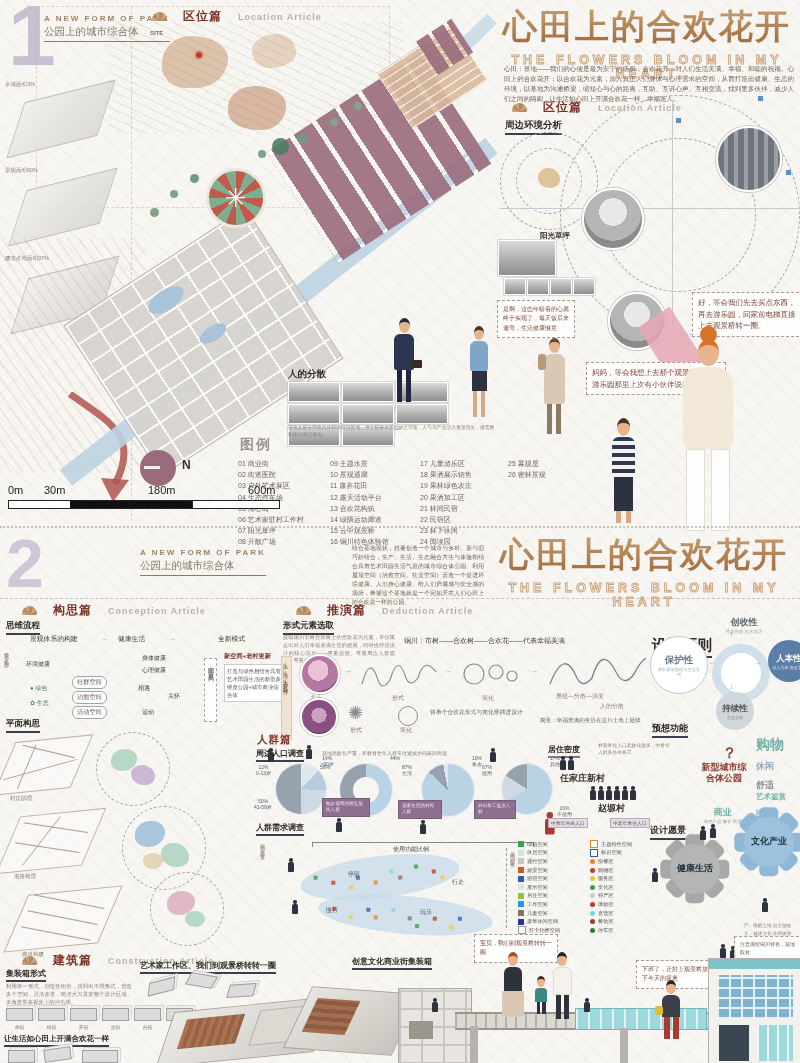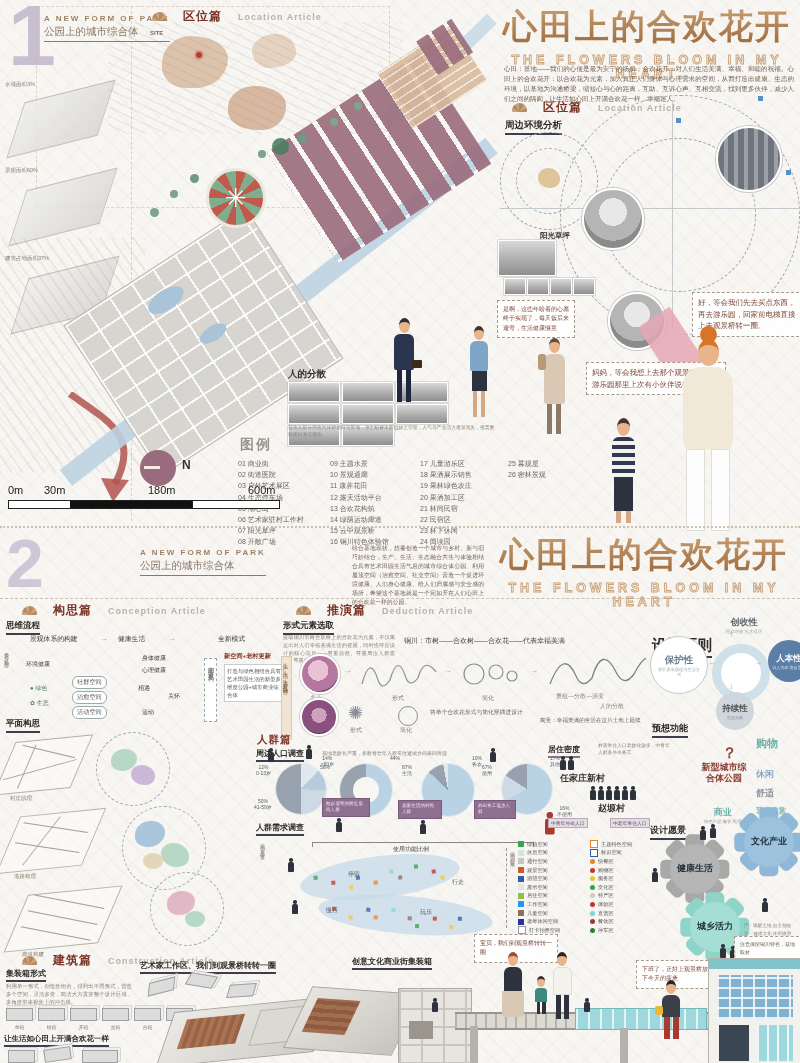--- a/index.html
+++ b/index.html
@@ -600,27 +600,27 @@
     <div style="font-size:8.5px;color:#555;font-weight:700;">持续性</div>
     <div style="font-size:4px;color:#889;">生态永续</div>
   </div>
   <div class="abs arrow" style="left:708px;top:658px;">←</div>
   <div class="abs arrow" style="left:754px;top:658px;">→</div>
   <div class="abs arrow" style="left:728px;top:630px;transform:rotate(90deg);">←</div>
   <div class="abs arrow" style="left:728px;top:682px;transform:rotate(90deg);">→</div>
 
   <div class="abs sub-h" style="left:652px;top:722px;font-size:9px;">预想功能</div>
   <div class="abs" id="fwR" style="left:756px;top:736px;width:44px;">
-      <div class="fword" style="margin-bottom: 17px; color: rgb(111, 179, 168); font-size: 11px; font-weight: 700;">
+      <div class="fword" style="margin-bottom: 6px; color: rgb(111, 179, 168); font-size: 14px; font-weight: 700;">
         <b>购物</b>
       </div>
       <div class="fword" style="margin-bottom: 6px; color: rgb(138, 169, 198); font-size: 9px; font-weight: 700;">
         <b>休闲</b>
       </div>
-      <div class="fword" style="margin-bottom: 6px; color: rgb(138, 143, 153); font-size: 9px; font-weight: 700;">
+      <div class="fword" style="color: rgb(138, 143, 153); font-size: 9px; font-weight: 700;">
         <b>舒适</b>
       </div>
       <div class="fword" style="margin-bottom: 6px; color: rgb(111, 179, 168); font-size: 7.5px; font-weight: 700;">
         <b>艺术鉴赏</b>
       </div>
       <div class="fword" style="margin-bottom: 6px; color: rgb(138, 169, 198); font-size: 9px; font-weight: 700;">
         <b>医疗</b>
         <i>街道医院</i>
       </div>
     </div>
@@ -641,29 +641,20 @@
         <span>健康生活</span>
       </span>
   </div>
   <div class="gear" style="left:738px;top:811px;width:62px;height:62px;">
     <span class="t" style="background:#8fb8d8;transform:translate(-50%,-50%) rotate(0deg);"></span>
     <span class="t" style="background:#8fb8d8;transform:translate(-50%,-50%) rotate(45deg);"></span>
     <span class="t" style="background:#8fb8d8;transform:translate(-50%,-50%) rotate(90deg);"></span>
     <span class="t" style="background:#8fb8d8;transform:translate(-50%,-50%) rotate(135deg);"></span>
     <span class="gc" style="background:#9cc2de;">
         <span>文化产业</span>
-      </span>
-  </div>
-  <div class="gear" style="left:684px;top:896px;width:62px;height:62px;">
-    <span class="t" style="background:#8fd4c8;transform:translate(-50%,-50%) rotate(0deg);"></span>
-    <span class="t" style="background:#8fd4c8;transform:translate(-50%,-50%) rotate(45deg);"></span>
-    <span class="t" style="background:#8fd4c8;transform:translate(-50%,-50%) rotate(90deg);"></span>
-    <span class="t" style="background:#8fd4c8;transform:translate(-50%,-50%) rotate(135deg);"></span>
-    <span class="gc" style="background:#a5ded5;">
-        <span>城乡活力</span>
       </span>
   </div>
   <span class="mp" style="left:700px;top:826px;"></span>
   <span class="mp" style="left:710px;top:824px;"></span>
   <span class="mp" style="left:652px;top:868px;"></span>
   <span class="mp" style="left:762px;top:898px;"></span>
   <span class="mp" style="left:720px;top:944px;"></span>
   <span class="mp" style="left:730px;top:946px;"></span>
   <div class="abs micro" style="left:744px;top:922px;font-size:4.6px;line-height:1.7;">
     <div>产：唤醒土地 自主创收</div>

